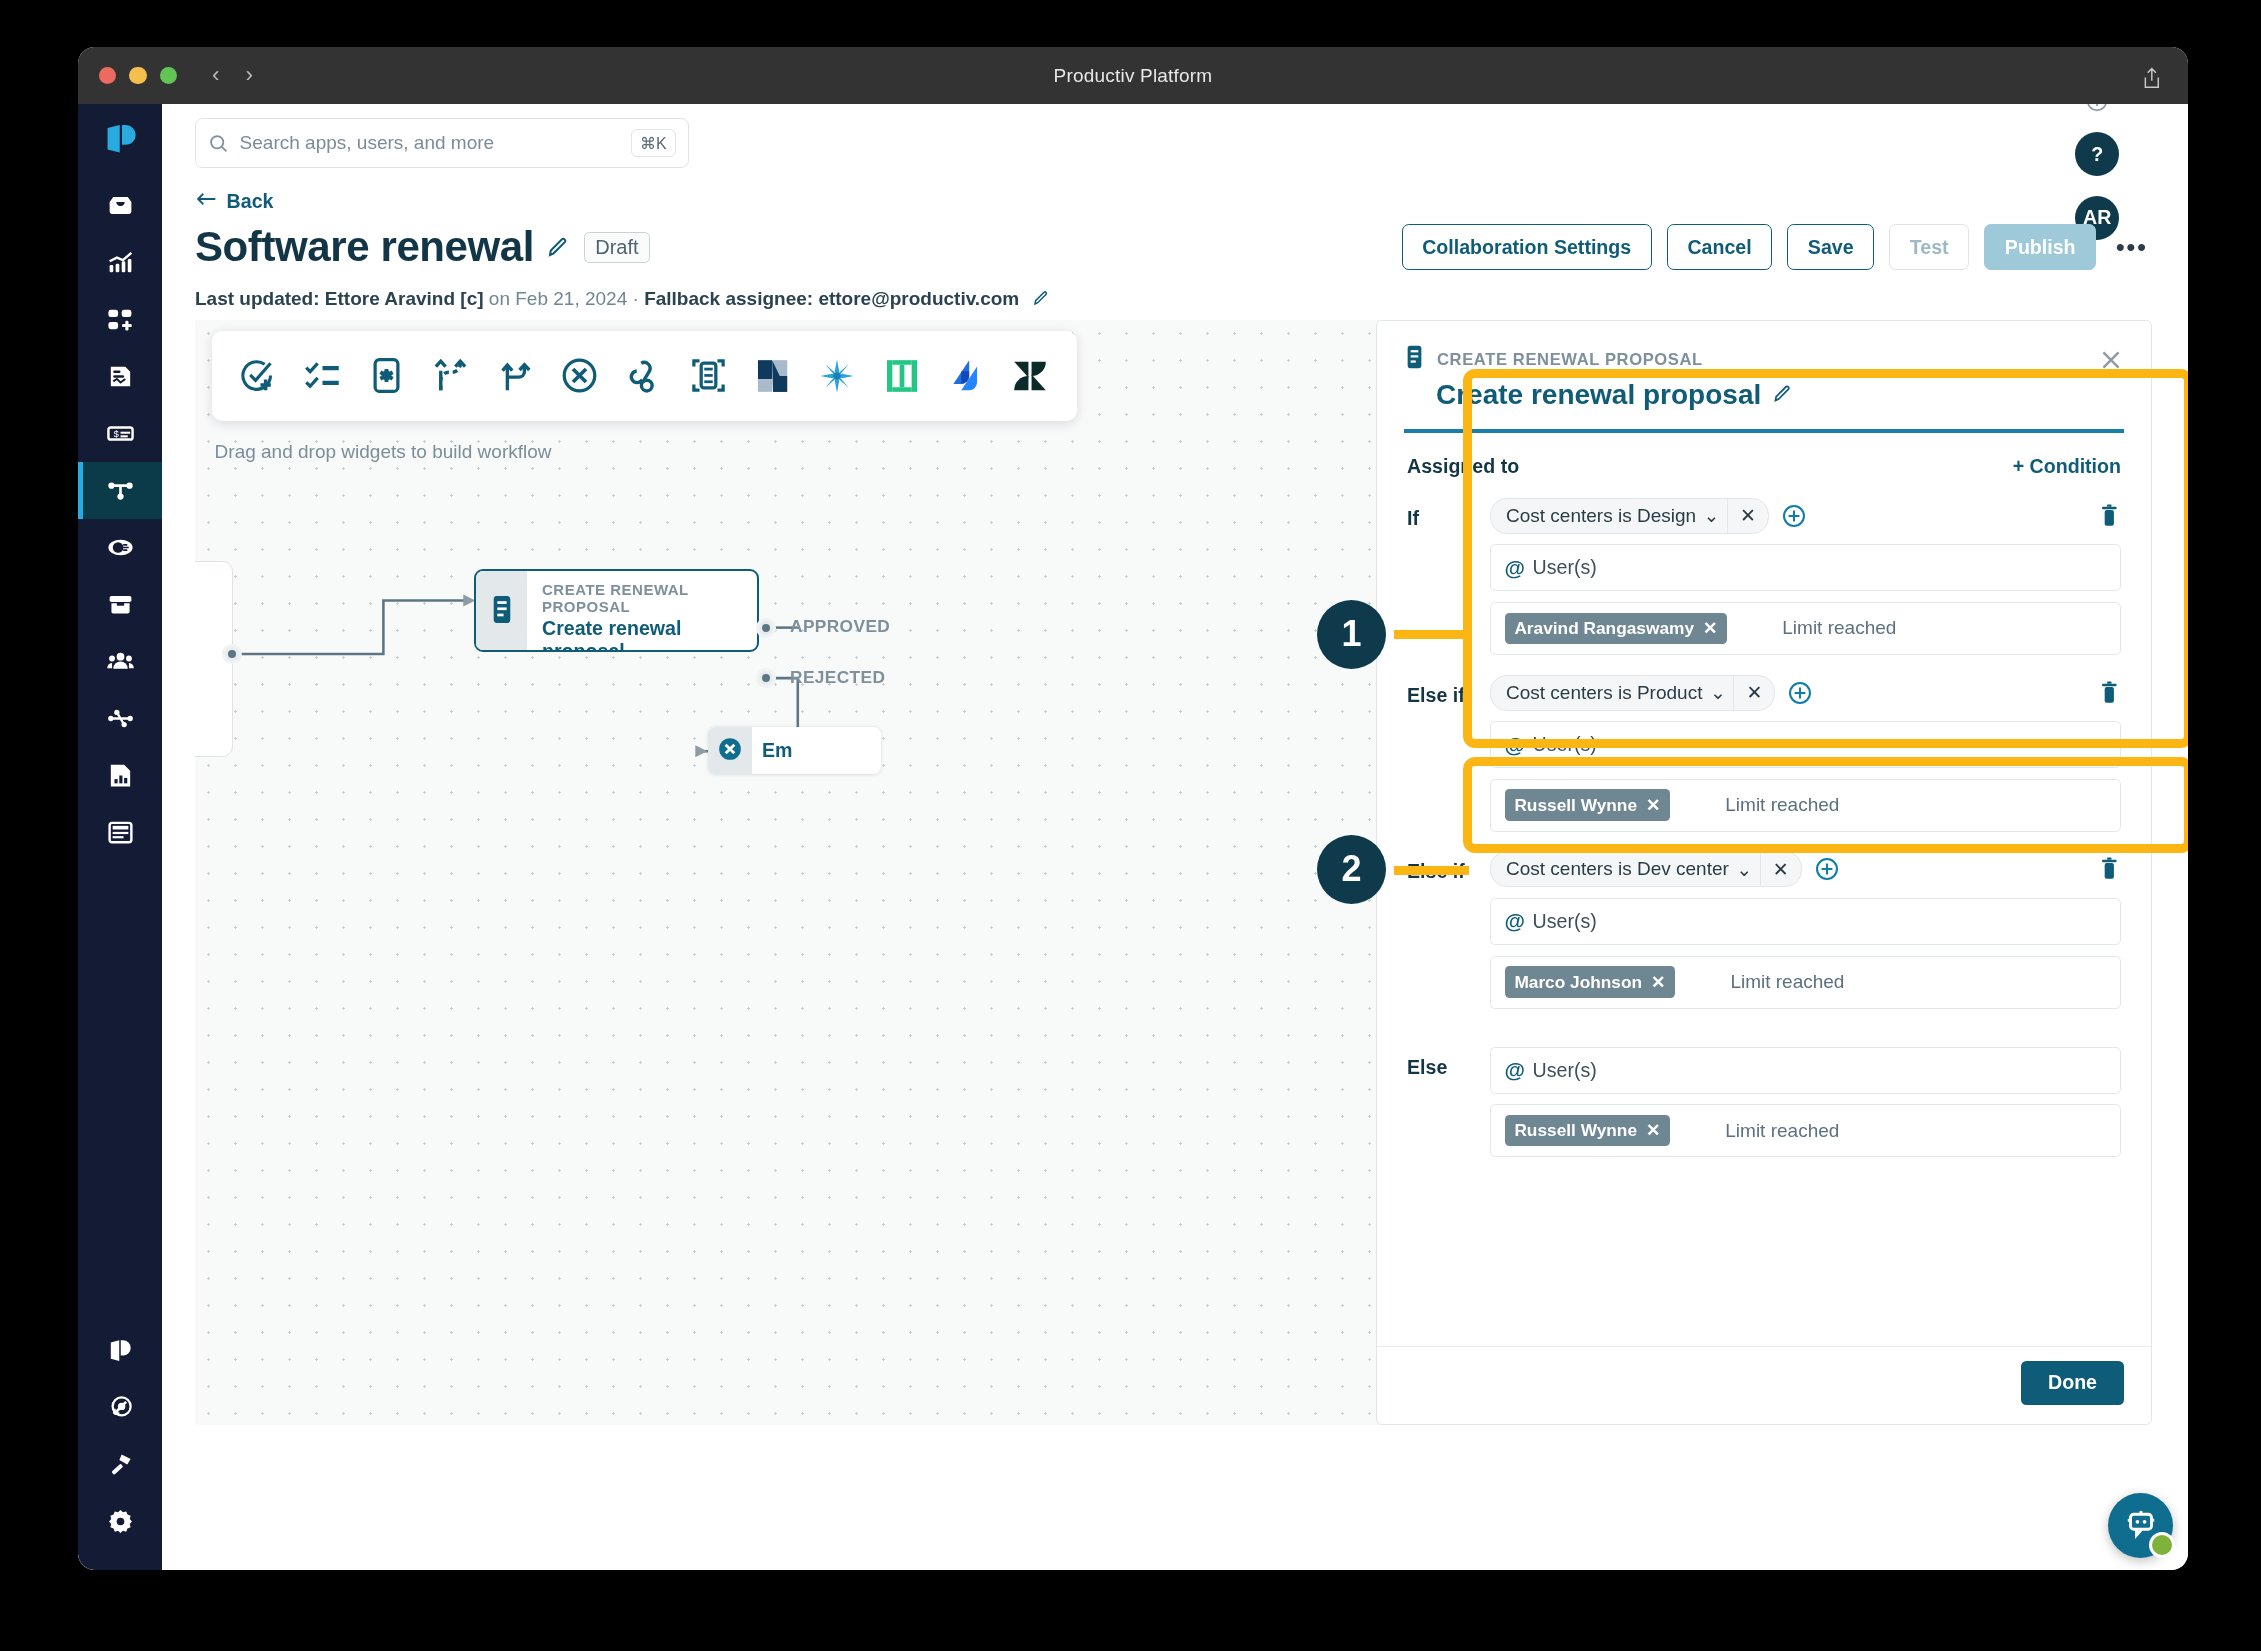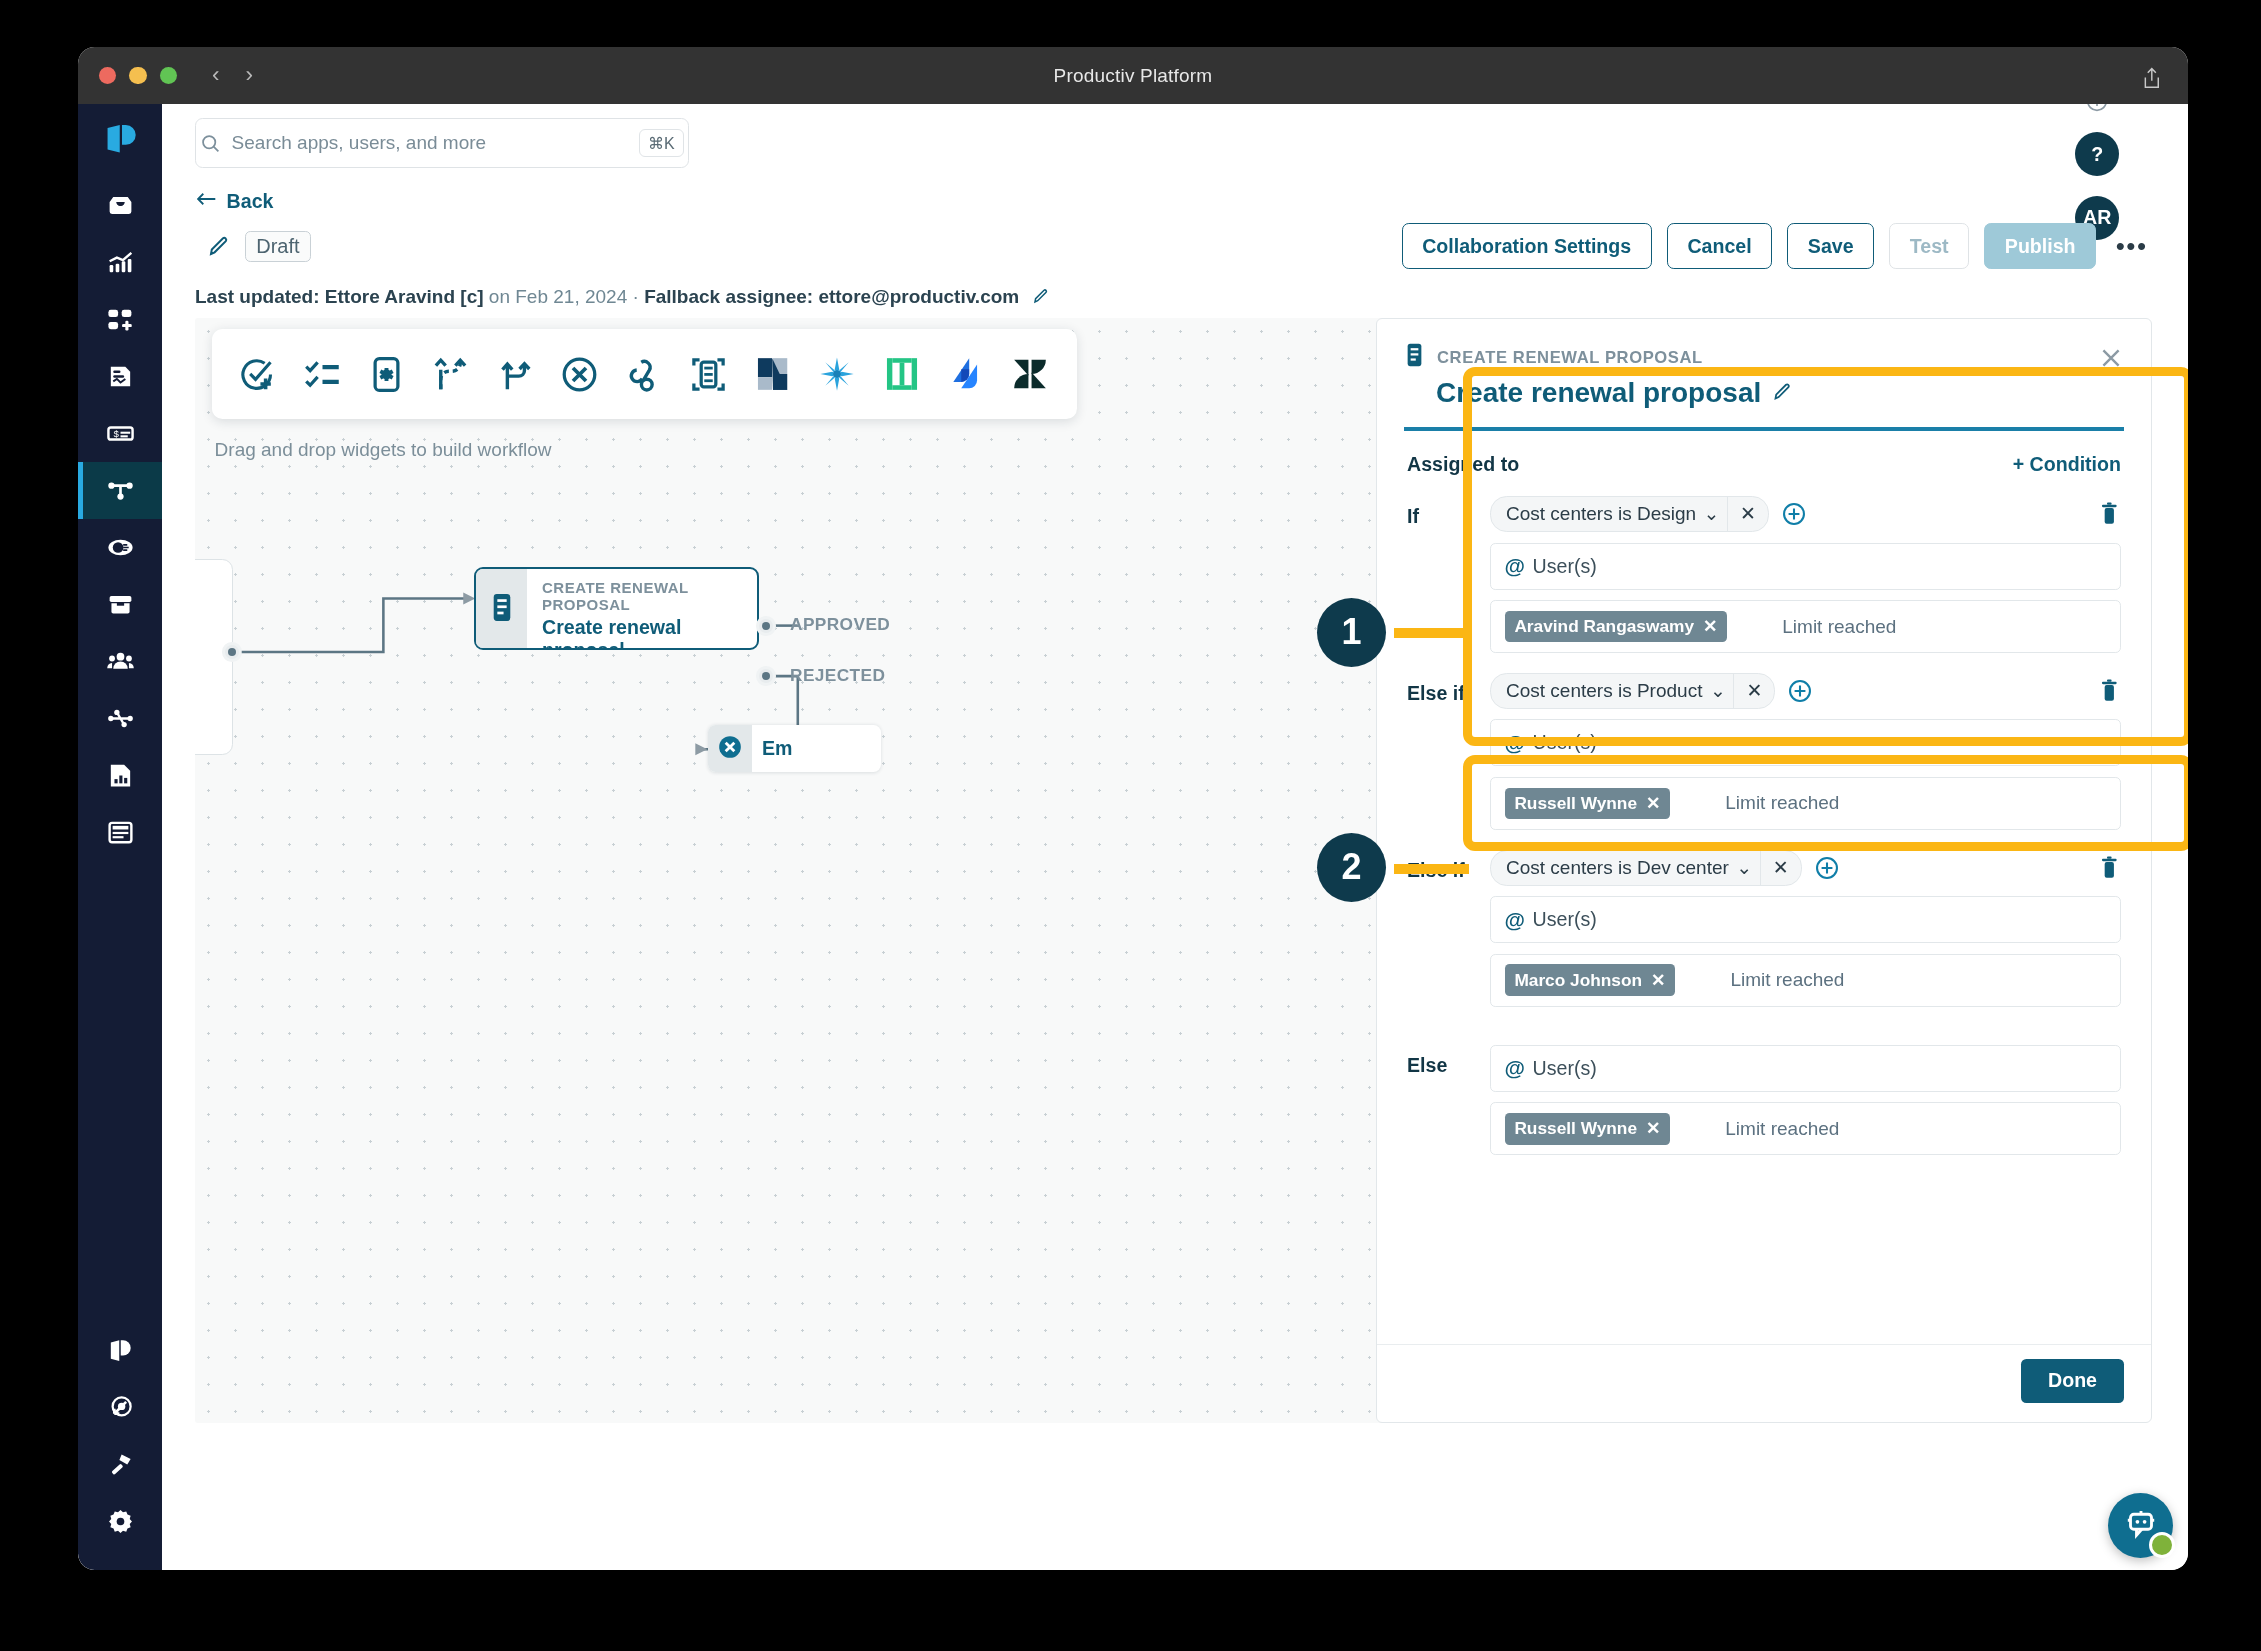--- a/index.html
+++ b/index.html
@@ -71,21 +71,21 @@
     border-bottom-right-radius: 16.6px;
     overflow: hidden;
   }
   .topbar {
     height: 78px; display: flex; align-items: center;
     padding: 0 36px 0 33px; flex: none;
   }
   .search-box {
     width: 494px; height: 50px;
     border: 1.1px solid #dfe3e6; border-radius: 7.5px;
-    display: flex; align-items: center; padding: 0 4px;
+    display: flex; align-items: center; padding: 0 12px;
     background: #fff;
   }
   .search-icon { color: #7d909c; margin-right: 10.6px; display: flex; }
   .search-ph { color: #7a8c97; font-size: 19px; flex: 1; }
   .kbd {
     border: 1.1px solid #e0e4e7; border-radius: 6px;
     font-size: 16px; color: #5a6b75; padding: 3.8px 8.3px;
   }
   .topbar-right { margin-left: auto; display: flex; align-items: center; gap: 19.6px; flex-direction: column; }
   .org-select { color: #0f5c78; font-size: 19px; font-weight: bold; display: flex; align-items: center; gap: 6px; }
@@ -507,20 +507,21 @@
         <div class="back-link">
           <span>
             <svg width="22.6" height="18" viewBox="0 0 30 24" fill="none" stroke="currentColor" stroke-width="2.4">
               <path d="M27 12 H4 M11 5 L4 12 L11 19"></path>
             </svg>
           </span>
           <span>Back</span>
         </div>
 
         <div class="title-row">
+          <div class="page-title">Software renewal</div>
           <span class="pencil">
             <svg width="24" height="24" viewBox="0 0 24 24" fill="none" stroke="currentColor" stroke-width="2">
               <path d="M4 20 L4.8 15.5 L16 4.3 a2 2 0 0 1 2.8 2.8 L7.6 18.3 Z"></path>
             </svg>
           </span>
           <span class="badge-draft">Draft</span>
 
           <div class="title-actions">
             <button class="btn">Collaboration Settings</button>
             <button class="btn">Cancel</button>

